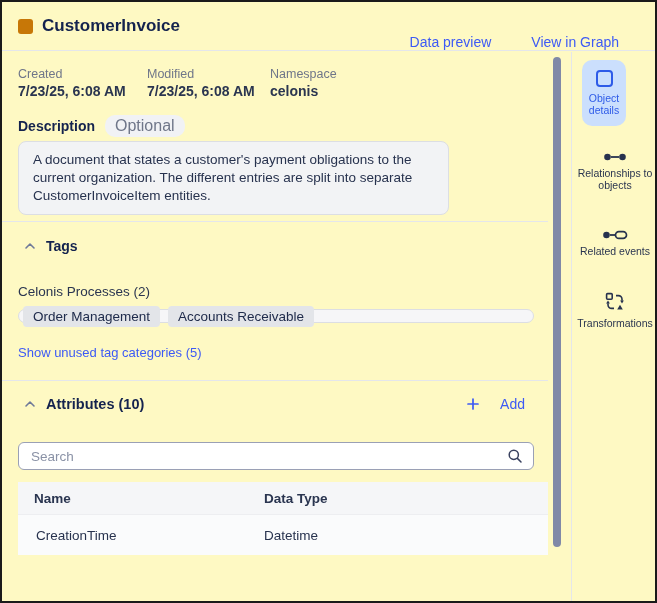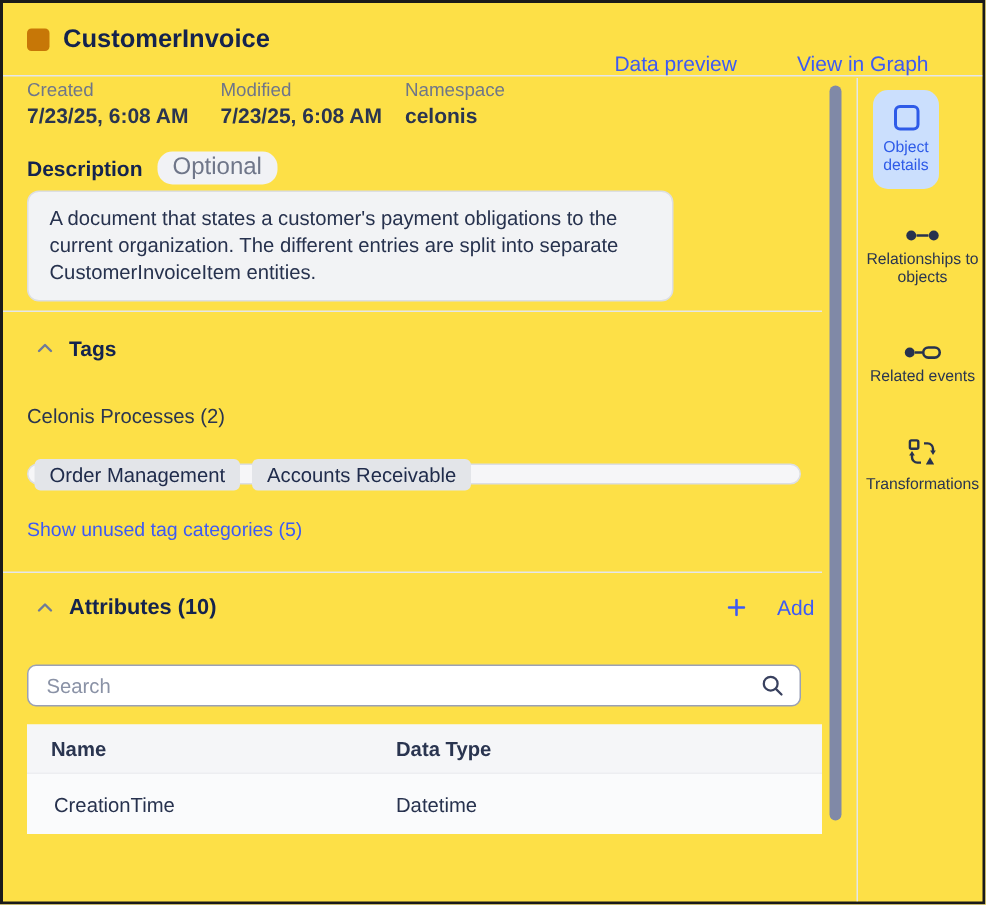--- a/index.html
+++ b/index.html
@@ -6,21 +6,21 @@
   body {
     background: #ffffff;
     font-family: "Liberation Sans", sans-serif;
     color: #27324E;
   }
   .window {
     position: relative;
     width: 657px;
     height: 603px;
     border: 2px solid #1a1a1a;
-    background: #fde047;
+    background: #fef9c3;
     overflow: hidden;
   }
   
   .header {
     height: 49px;
     border-bottom: 1px solid #E4E6EB;
     display: flex;
     align-items: center;
     padding: 0 36px 0 16px;
   }
@@ -46,21 +46,21 @@
   }
   
   .main {
     position: absolute;
     top: 50px; left: 0;
     width: 570px;
     height: 551px;
     overflow: hidden;
     padding-left: 16px;
   }
-  .meta-row { display: flex; }
+  .meta-row { display: flex; padding-top: 14px; }
   .meta-field:nth-child(1) { width: 129px; }
   .meta-field:nth-child(2) { width: 123px; }
   .meta-label { font-size: 12.5px; color: #6F7689; line-height: 16px; }
   .meta-value { font-size: 14px; font-weight: 600; color: #2A3550; line-height: 17px; margin-top: 1px; }
 
   .desc-header { margin-top: 16px; display: flex; align-items: center; gap: 10px; height: 20px; }
   .section-title { font-size: 14px; font-weight: 700; color: #14234E; }
   .badge-pill {
     font-size: 16px;
     color: #6F7689;
@@ -82,21 +82,21 @@
   .divider { margin-left: -16px; width: 546px; border-top: 1px solid #E4E6EB; }
   .div-1 { margin-top: 6px; }
   .div-2 { margin-top: 19px; }
 
   .collapse-header { display: flex; align-items: center; gap: 10px; padding-left: 6px; }
   .tags-header { margin-top: 16px; }
   .caret-icon { display: inline-flex; cursor: pointer; }
 
   .tag-category-label { margin-top: 30px; font-size: 13.5px; color: #2A3550; }
   .chips-box {
-    margin-top: 24px;
+    margin-top: 10px;
     width: 516px;
     height: 14px;
     background: #F6F6F8;
     border: 1px solid #DCDEE3;
     border-radius: 15px;
     display: flex;
     align-items: center;
     gap: 8px;
     padding: 0 4px;
   }
@@ -113,21 +113,21 @@
     margin-top: 22px;
     font-size: 13px;
     color: #3D5AF5;
     cursor: pointer;
     display: inline-block;
   }
   .attributes-header {
     margin-top: 15px;
     display: flex;
     align-items: center;
-    padding-right: 29px;
+    padding-right: 47px;
   }
   .attributes-header .collapse-header { flex: 1; padding-left: 6px; }
   .add-button {
     display: flex;
     align-items: center;
     gap: 21px;
     color: #3D5AF5;
     font-size: 14px;
     font-weight: 500;
     cursor: pointer;

